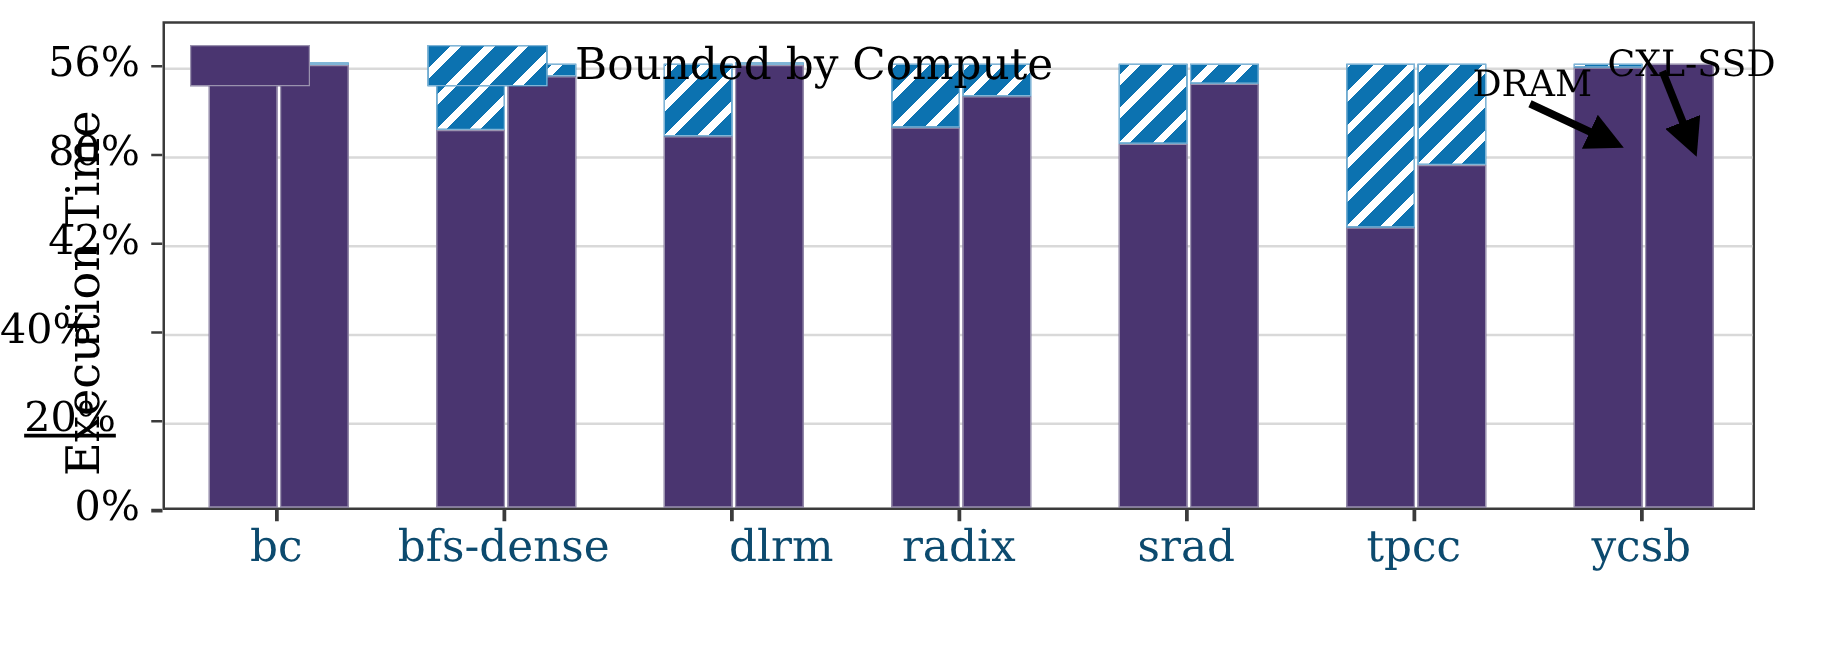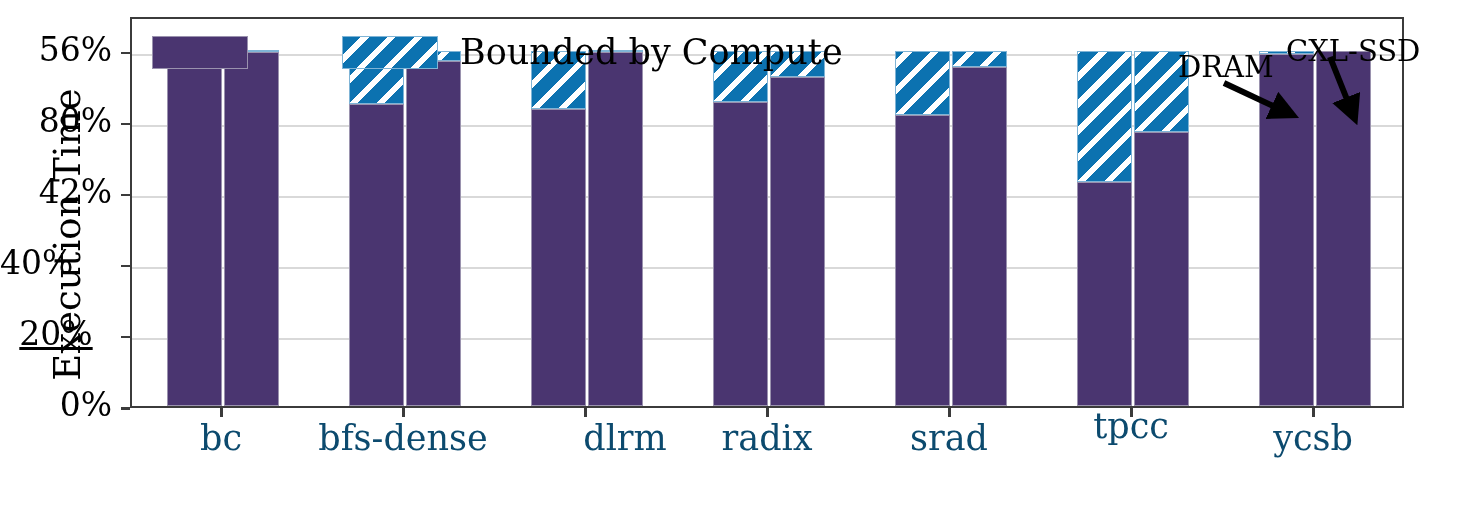--- a/index.html
+++ b/index.html
@@ -274,21 +274,21 @@
       <div class="xtick-label" style="left: 221px; top: 418px;">bc</div>
       <div class="xtick-mark" style="left: 402px; top: 408px;"></div>
       <div class="xtick-label" style="left: 403px; top: 418px;">bfs-dense</div>
       <div class="xtick-mark" style="left: 584px; top: 408px;"></div>
       <div class="xtick-label" style="left: 585px; top: 418px; margin-left: 40px;">dlrm</div>
       <div class="xtick-mark" style="left: 766px; top: 408px;"></div>
       <div class="xtick-label" style="left: 767px; top: 418px;">radix</div>
       <div class="xtick-mark" style="left: 948px; top: 408px;"></div>
       <div class="xtick-label" style="left: 949px; top: 418px;">srad</div>
       <div class="xtick-mark" style="left: 1130px; top: 408px;"></div>
-      <div class="xtick-label" style="left: 1131px; top: 406px;">tpcc</div>
+      <div class="xtick-label" style="left: 1131px; top: 418px;">tpcc</div>
       <div class="xtick-mark" style="left: 1312px; top: 408px;"></div>
       <div class="xtick-label" style="left: 1313px; top: 418px;">ycsb</div>
     </div>
 
   <div id="legend">
     <div class="legend-entry">
       <div class="legend-swatch mem"></div>
     </div>
     <div class="legend-entry">
       <div class="legend-swatch comp"></div>

